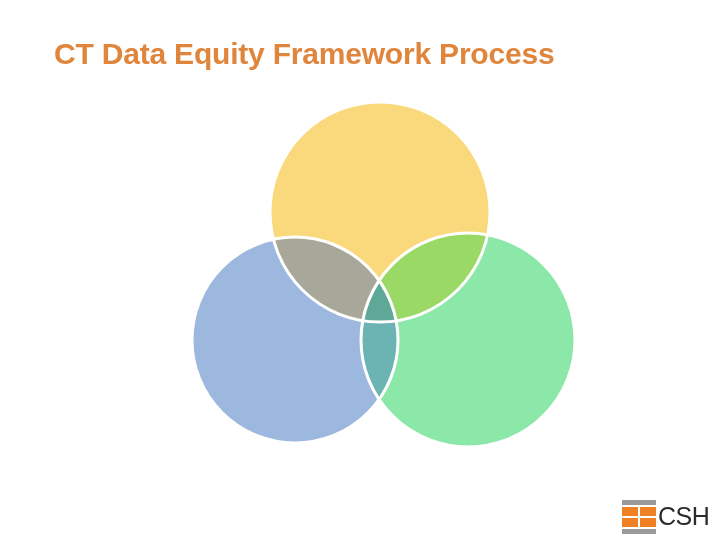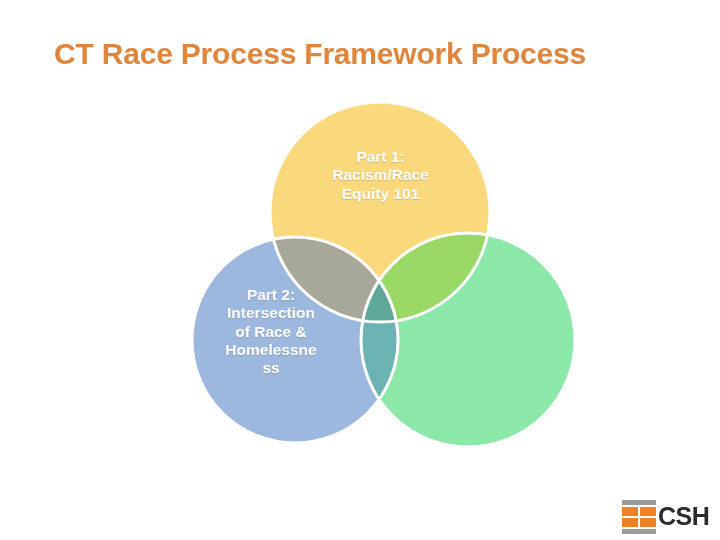--- a/index.html
+++ b/index.html
@@ -114,32 +114,32 @@
     gap: 2px;
   }
   .logo-cell {
     background: #ef8023;
   }
   #logo-text {
     position: absolute;
     left: 38px;
     top: 5px;
     font-size: 25px;
-    font-weight: bold;
+    font-weight: normal;
     letter-spacing: -0.5px;
     color: #2b2b2b;
     line-height: 1;
   }
 </style>
 </head>
 <body>
 
 <div id="slide">
 
-  <div id="slide-title">CT Race Process Framework Process</div>
+  <div id="slide-title">CT Data Equity Framework Process</div>
 
   <div id="venn">
     <svg id="venn-svg" width="720" height="470" viewBox="0 0 720 470">
       <defs>
         <clipPath id="clip-y">
             <circle cx="380" cy="212" r="110"></circle>
           </clipPath>
         <clipPath id="clip-b">
             <circle cx="295" cy="340" r="103"></circle>
           </clipPath>
@@ -168,28 +168,20 @@
         </g>
       </g>
 
       <g fill="none" stroke="#ffffff" stroke-width="3">
         <circle cx="380" cy="212" r="110"></circle>
         <circle cx="295" cy="340" r="103"></circle>
         <circle cx="468" cy="340" r="107"></circle>
       </g>
     </svg>
 
-    <div class="venn-label" id="label-part1">Part 1:
-Racism/Race
-Equity 101</div>
-    <div class="venn-label" id="label-part2">Part 2:
-Intersection
-of Race &amp;
-Homelessne
-ss</div>
   </div>
 
   <div id="csh-logo">
     <div class="logo-mark">
       <div class="logo-bar logo-bar-top"></div>
       <div class="logo-grid">
         <div class="logo-cell"></div>
         <div class="logo-cell"></div>
         <div class="logo-cell"></div>
         <div class="logo-cell"></div>

